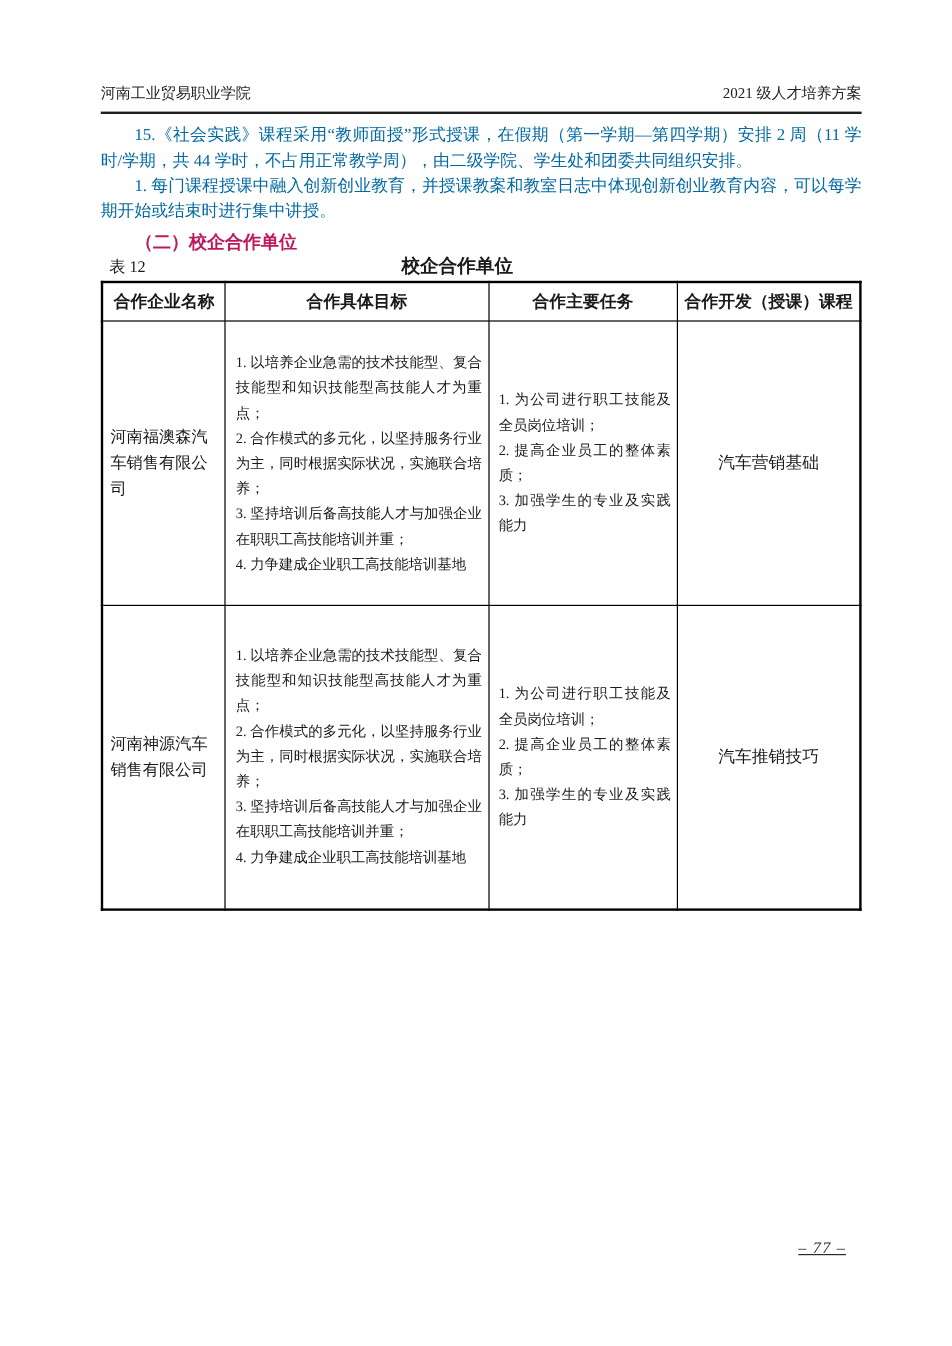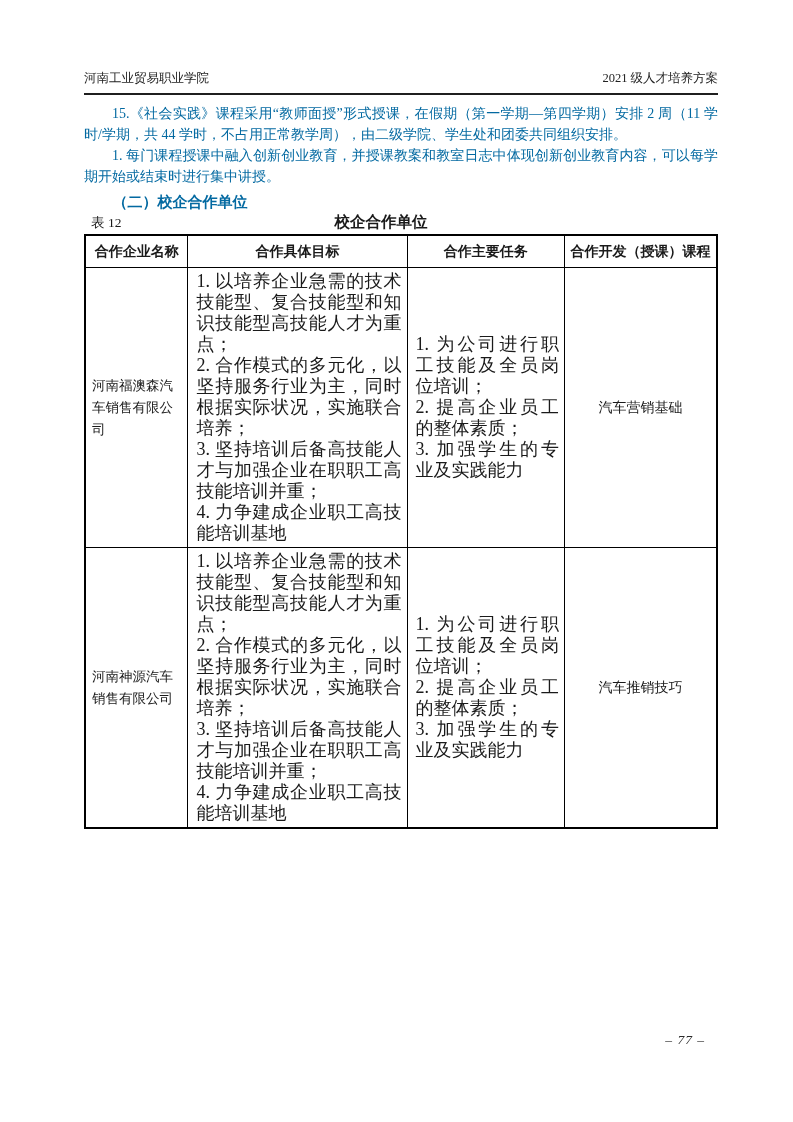--- a/index.html
+++ b/index.html
@@ -18,21 +18,21 @@
   }
   .doc-body{
     position:absolute;left:84px;top:103px;width:634px;
   }
   .para{
     margin:0;font-size:14px;line-height:21px;
     text-align:justify;text-indent:2em;color:#0369a1;
   }
   .section-heading{
     margin:6px 0 0 0;padding-left:1.9em;
-    font-size:15px;font-weight:bold;color:#0369a1;
+    font-size:15px;font-weight:bold;color:#be185d;
   }
   .table-caption{
     position:relative;margin-top:0;height:22px;
   }
   .table-caption .tbl-label{
     position:absolute;left:7px;top:2px;font-size:13.5px;
   }
   .table-caption .tbl-title{
     position:absolute;left:0;right:40px;top:0;text-align:center;
     font-size:15.5px;font-weight:bold;
@@ -48,25 +48,25 @@
   table.coop th{
     height:31px;font-size:14px;font-weight:bold;text-align:center;
     padding:0 2px;
   }
   .col-company{width:102px;}
   .col-goals{width:217px;}
   .col-tasks{width:156px;}
   .col-course{width:151px;}
   td.cell-company{padding:2px 4px 2px 6px;font-size:13.5px;line-height:22px;text-align:left;margin-left:21px;}
   td.cell-list{padding:3px 5px 3px 8px;}
-  .cell-item{font-size:18px;line-height:21px;text-align:justify;font-family:Liberation Serif, serif;}
+  .cell-item{font-size:12px;line-height:21px;text-align:justify;font-family:Liberation Serif, serif;}
   td.cell-course{text-align:center;font-size:14px;}
   .page-number{
     position:absolute;top:1032px;right:88px;
-    font-size:13.5px;font-style:italic;color:#2a2a2a;letter-spacing:1px;
+    font-size:13.5px;font-style:italic;color:#2a2a2a;letter-spacing:1px;text-decoration:underline;
   }
 </style>
 </head>
 <body>
 
 <div class="doc-header">
   <span>河南工业贸易职业学院</span>
   <span>2021 级人才培养方案</span>
 </div>
 

